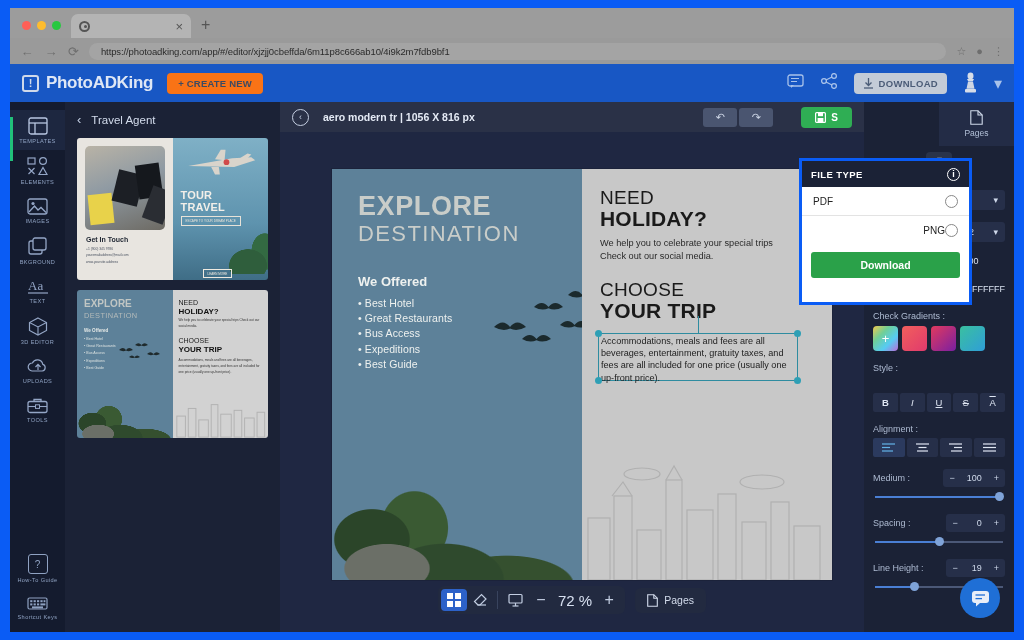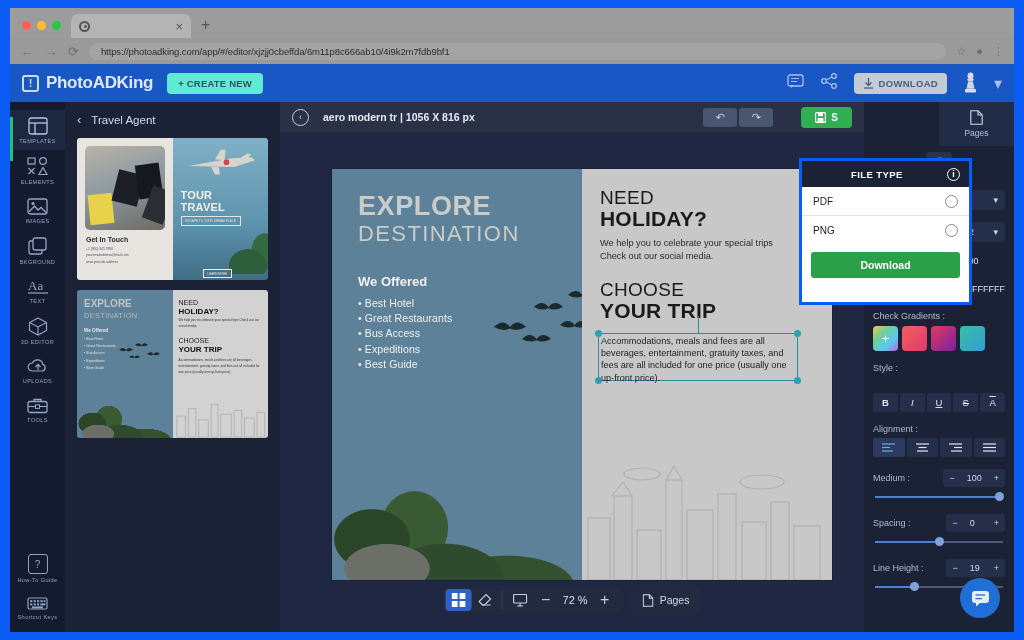--- a/index.html
+++ b/index.html
@@ -48,21 +48,21 @@
     height:38px; background:#1857c4; display:flex; align-items:center;
     padding:0 12px; gap:14px; position:relative;
   }
   .logo { display:flex; align-items:center; gap:7px; }
   .logo-mark {
     width:17px;height:17px;border:2px solid #cfd9ea;border-radius:3px;
     display:flex;align-items:center;justify-content:center;color:#cfd9ea;font-size:11px;font-weight:bold;
   }
   .logo-text { color:#dfe7f5; font-size:17px; font-weight:bold; letter-spacing:-0.3px;}
   .createnew {
-    background:#5eead4; color:#3b4a63; font-size:9.5px; font-weight:bold;
+    background:#f97316; color:#3b4a63; font-size:9.5px; font-weight:bold;
     padding:5px 11px; border-radius:4px; letter-spacing:0.2px; border:none;
   }
   .top-right { margin-left:auto; display:flex; align-items:center; gap:16px; }
   .ticon { color:#a8c2ea; }
   .dlbtn {
     background:#c3cbd7; color:#4b5c77; font-size:9.5px; font-weight:bold;
     padding:5px 9px; border-radius:4px; display:flex; align-items:center; gap:5px;
     letter-spacing:.3px;
   }
   .avatar { width:15px;height:22px;}
@@ -153,60 +153,60 @@
   
   #bottombar {
     position:absolute; left:50%; transform:translateX(-50%); bottom:18px;
     display:flex; gap:10px; align-items:center;
   }
   .bgroup { background:#222a40; border-radius:6px; display:flex; align-items:center; padding:3px;}
   .bbtn { width:26px;height:22px;display:flex;align-items:center;justify-content:center;
     color:#c3cee2; border-radius:4px;}
   .bbtn.on { background:#2d62c9; }
   .bsep { width:1px;height:18px;background:#3a455f;margin:0 4px;}
-  .zoomtxt{color:#d7e0f0;font-size:11px;padding:0 4px;}
+  .zoomtxt{color:#d7e0f0;font-size:15px;padding:0 4px;}
   .pagesbtn{background:#222a40;border-radius:6px;color:#d3dcec;font-size:10.5px;
     padding:6px 12px;display:flex;align-items:center;gap:6px;}
   
   #props { width:150px; flex:0 0 150px; background:#1b2236; position:relative; padding:0; }
   .ptabs{display:flex;height:44px;}
   .ptab{flex:1;display:flex;flex-direction:column;align-items:center;justify-content:center;
     gap:3px;color:#b3c1d8;font-size:8.5px;}
   .ptab.active{background:#232c46;}
   .prow{padding:6px 9px;}
   .ptrash{display:flex;justify-content:center;padding:6px 0 8px;}
   .trashbtn{width:26px;height:24px;background:#2a3349;border-radius:4px;display:flex;
     align-items:center;justify-content:center;color:#c9d4e8;}
   .plabel{color:#aebbd2;font-size:9px;}
   .sel{background:#262f49;border-radius:3px;color:#cfd9ea;font-size:9px;
     padding:5px 7px;display:flex;align-items:center;justify-content:space-between;}
   .sizebox{display:flex;align-items:center;gap:4px;}
   .stepper{background:#262f49;border-radius:3px;display:flex;align-items:center;
     color:#cfd9ea;font-size:9px;}
   .stepper span{padding:4px 6px;}
-  .stepper .val{min-width:24px;text-align:left;}
+  .stepper .val{min-width:24px;text-align:right;}
   .swatch{width:13px;height:13px;border:1px solid #6c7890;}
   .hex{color:#dbe3f1;font-size:9px;}
   .grad{width:25px;height:25px;border-radius:4px;}
   .stylerow{display:flex;gap:2px;}
   .sbtn{flex:1;height:19px;background:#262f49;border-radius:2px;color:#dfe6f3;
     font-size:9.5px;display:flex;align-items:center;justify-content:center;}
   .sbtn.on{background:#2b3a5e;color:#63b3e8;}
   .slider{position:relative;height:11px;margin:4px 2px 0;}
   .track{position:absolute;left:0;right:0;top:5px;height:2px;background:#4b5877;}
   .fill{position:absolute;left:0;top:5px;height:2px;background:#4a7fd4;}
   .knob{position:absolute;top:1px;width:9px;height:9px;border-radius:50%;background:#7fa3d8;}
   
   #filetype {
     position:absolute; left:789px; top:94px; width:173px; height:147px;
     background:#fff; border:3px solid #0a5cf5; z-index:40;
   }
   .ft-head{height:26px;background:#1b2236;display:flex;align-items:center;
     justify-content:space-between;padding:0 9px;}
-  .ft-title{color:#fff;font-size:9.5px;font-weight:bold;letter-spacing:.4px;margin-left:40px;}
+  .ft-title{color:#fff;font-size:9.5px;font-weight:bold;letter-spacing:.4px;}
   .ft-info{width:13px;height:13px;border:1.3px solid #fff;border-radius:50%;color:#fff;
     font-size:9px;display:flex;align-items:center;justify-content:center;font-weight:bold;}
   .ft-opt{height:29px;border-bottom:1px solid #e3e3e3;display:flex;align-items:center;
     justify-content:space-between;padding:0 11px;font-size:10px;color:#222;}
   .radio{width:13px;height:13px;border-radius:50%;border:1.5px solid #888;}
   .radio.on{background:#2489f5;border-color:#2489f5;color:#fff;font-size:8px;
     display:flex;align-items:center;justify-content:center;border:none;}
   .ft-dl{margin:7px 9px;background:#2aa149;color:#fff;font-size:10.5px;font-weight:bold;
     text-align:center;padding:7px 0;border-radius:3px;}
   
@@ -785,21 +785,21 @@
 
     <div id="filetype">
       <div class="ft-head">
         <span class="ft-title">FILE TYPE</span>
         <span class="ft-info">i</span>
       </div>
       <div class="ft-opt">
         <span>PDF</span>
         <span class="radio"></span>
       </div>
-      <div class="ft-opt" style="border-bottom:none;">
+      <div class="ft-opt" style="border-bottom:none;justify-content:flex-end;">
         <span>PNG</span>
         <span class="radio"></span>
       </div>
       <div class="ft-dl">Download</div>
     </div>
 
   </div>
 </div>
 
 </body></html>

